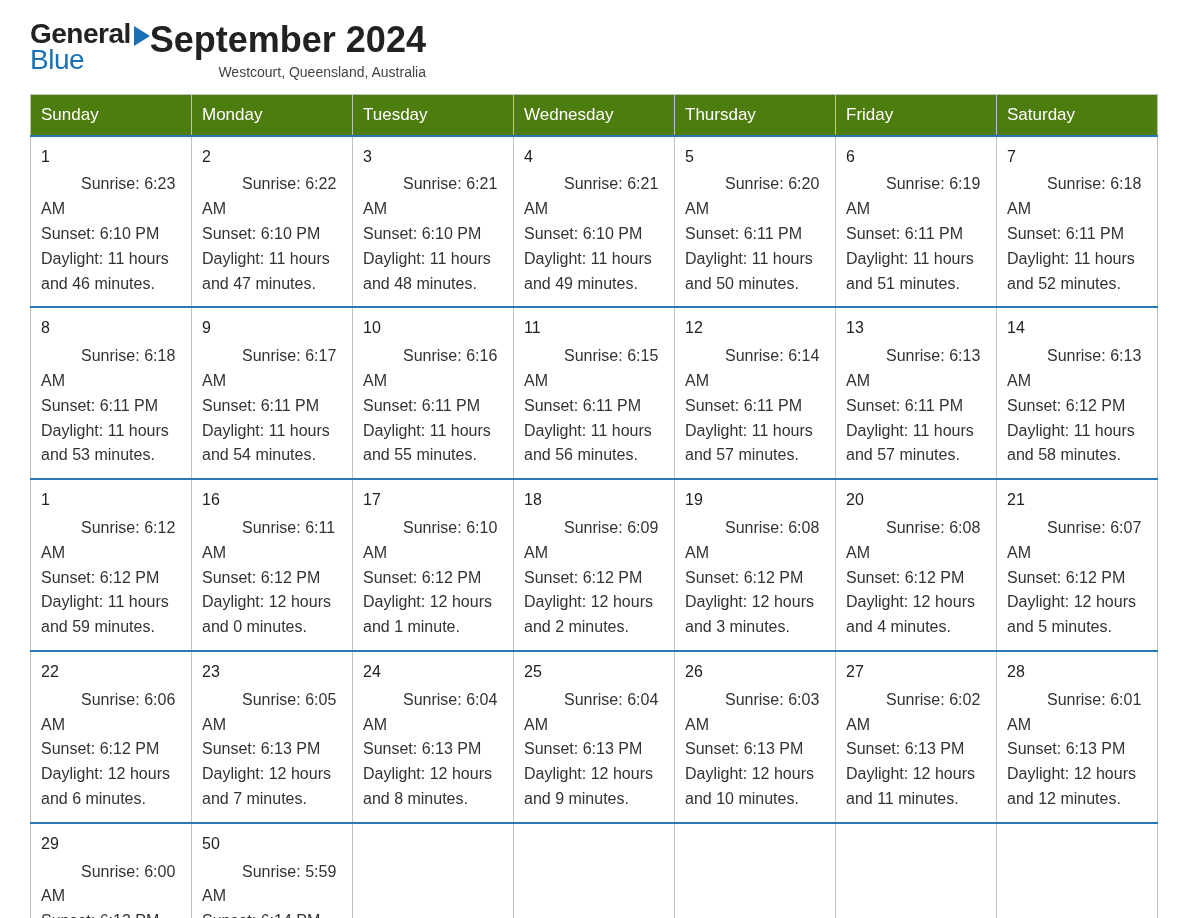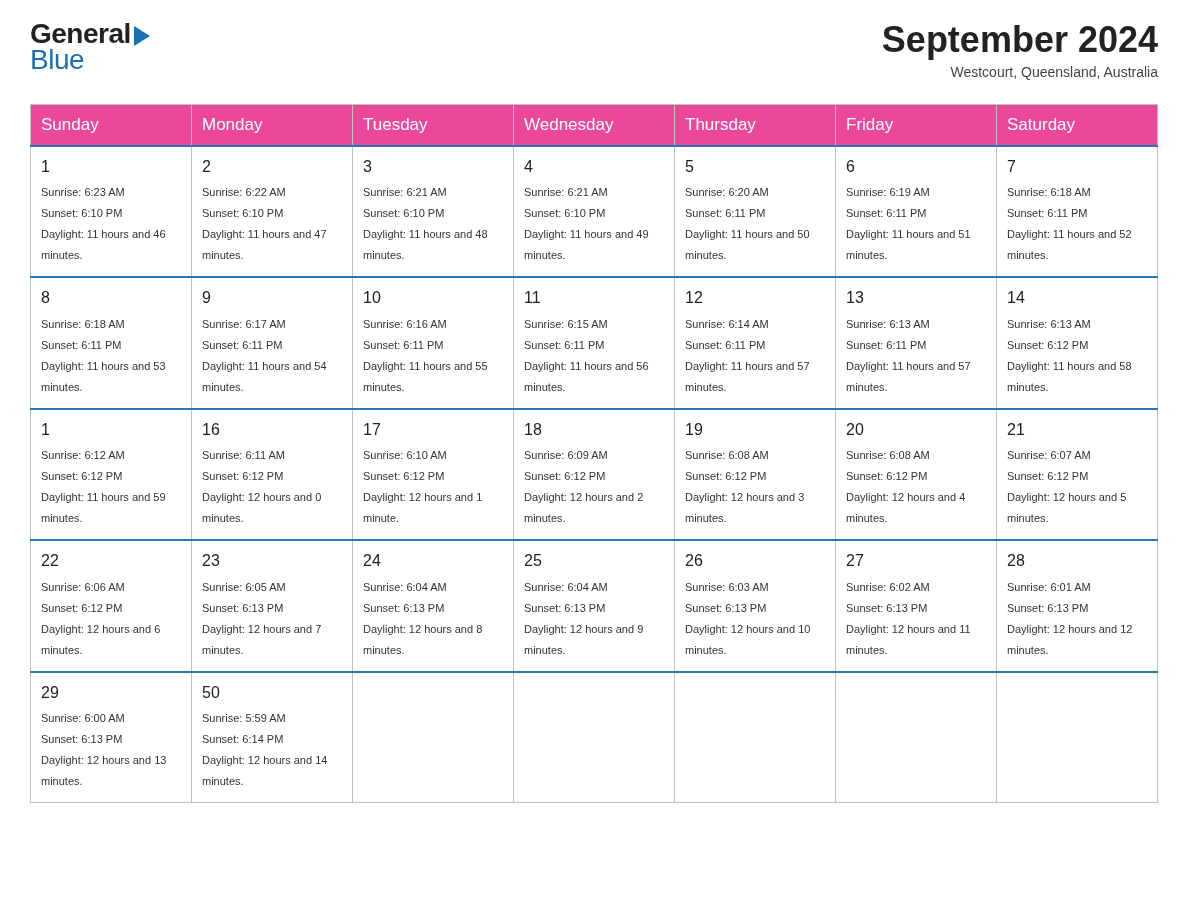--- a/index.html
+++ b/index.html
@@ -6,23 +6,22 @@
     body {
       font-family: Arial, Helvetica, sans-serif;
       background: #ffffff;
       color: #222;
       padding: 20px 30px;
       width: 1188px;
       min-height: 918px;
     }
     .header-area {
       display: flex;
-      justify-content: space-between;
       align-items: flex-start;
-      margin-bottom: 24px;
+      margin-bottom: 14px;
     }
     .title-area {
       text-align: right;
     }
     .main-title {
       font-size: 36px;
       font-weight: bold;
       color: #222;
       line-height: 1.1;
     }
@@ -30,21 +29,21 @@
       font-size: 14px;
       color: #444;
       margin-top: 4px;
     }
     .calendar-table {
       width: 100%;
       border-collapse: collapse;
       table-layout: fixed;
     }
     .calendar-table th {
-      background-color: #ec4899;
+      background-color: #4d7c0f;
       color: #ffffff;
       font-size: 17px;
       font-weight: normal;
       padding: 10px 10px;
       text-align: left;
       border: 1px solid #c0c0c0;
     }
     .calendar-table td {
       vertical-align: top;
       padding: 8px 10px 10px 10px;
@@ -61,21 +60,22 @@
     }
     .day-number {
       font-size: 16px;
       font-weight: normal;
       color: #222;
       display: block;
       margin-bottom: 3px;
     }
     .day-info {
       color: #333;
-      font-size: 11px;
+      font-size: 16px;
+      margin-left: 40px;
     }
     .empty-cell {
       background: #fff;
     }
     .logo-wrapper {
       display: flex;
       flex-direction: column;
       align-items: flex-start;
     }
     .logo-line1 {

